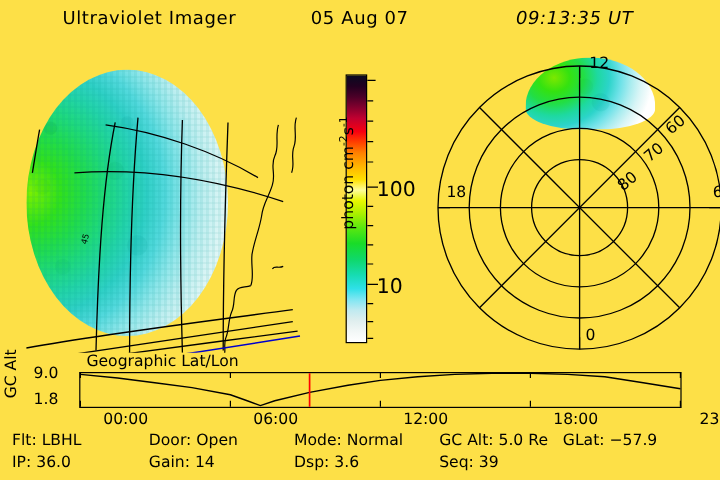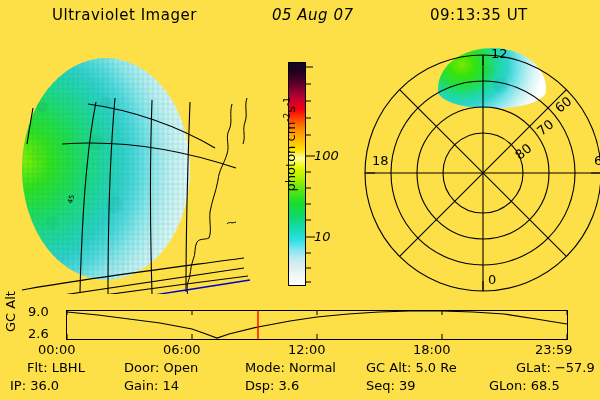--- a/index.html
+++ b/index.html
@@ -2,22 +2,22 @@
 <html><head>
 <meta charset="utf-8">
 <style>
   html,body{margin:0;padding:0;background:#ffffff;}
   body{width:600px;height:400px;overflow:hidden;
        font-family:"DejaVu Sans","Liberation Sans",sans-serif;color:#000;}
   #app{position:relative;width:600px;height:400px;background:#fde047;padding-left:28px;}
 
   .hdr{position:absolute;top:6px;height:20px;font-size:15px;letter-spacing:0.5px;white-space:nowrap;}
   #hdr-title{left:52px;}
-  #hdr-date{left:272px;font-style:italic;}
-  #hdr-time{left:430px;}
+  #hdr-date{left:259px;}
+  #hdr-time{left:430px;font-style:italic;}
 
   
   #earth-panel{position:absolute;left:0px;top:44px;width:258px;height:250px;}
   #earth-disk{position:absolute;left:22px;top:14px;width:168px;height:222px;
               border-radius:50%;overflow:hidden;}
   .disk-grad{position:absolute;inset:0;}
   #disk-base{background:
      radial-gradient(115% 95% at 2% 46%,
        #7cf000 0%, #32e11a 13%, #22dc4a 23%, #1fd97e 33%,
        #23d4a8 42%, #2fd0c6 50%, #53d9dd 58%, #8ee6ea 66%,
@@ -47,21 +47,21 @@
   #cbar-panel{position:absolute;left:258px;top:44px;width:78px;height:250px;}
   #cbar-box{position:absolute;left:30px;top:18px;width:18px;height:224px;
             border:1px solid #000;box-sizing:border-box;
             background:linear-gradient(to top,
               #ffffff 0%, #f2f7f6 4%, #dfeeee 8%, #bfeaf0 12%, #7fe6f2 16%,
               #2fe0e8 20%, #17dcb4 25%, #0fd86a 31%, #19dc28 37%, #5ce80f 43%,
               #a8f000 48%, #e8f800 53%, #fdfd9a 57%, #ffe000 61%, #ffb400 66%,
               #ff8000 71%, #ff4000 75%, #f80010 79%, #c00030 84%,
               #84002e 88%, #4c0028 92%, #220020 96%, #0a0a20 100%);}
   #cbar-ticks{position:absolute;left:48px;top:18px;}
-  .cb-lab{position:absolute;left:56px;font-size:13px;white-space:nowrap;font-style:italic;}
+  .cb-lab{position:absolute;left:56px;font-size:17px;white-space:nowrap;}
   #cbar-title{position:absolute;left:-38px;top:92px;width:140px;
               transform:rotate(-90deg);transform-origin:50% 50%;
               text-align:center;font-size:13px;white-space:nowrap;}
   #cbar-title sup{font-size:9px;}
 
   
   #polar-panel{position:absolute;left:354px;top:40px;width:264px;height:258px;}
   #polar-svg{position:absolute;left:0;top:0;}
   #polar-blob{position:absolute;left:84px;top:8px;width:108px;height:60px;
       border-radius:52% 52% 46% 46%/70% 70% 30% 30%;overflow:hidden;}
@@ -81,21 +81,21 @@
   
   #alt-panel{position:absolute;left:0;top:296px;width:600px;height:62px;}
   #alt-box{position:absolute;left:66px;top:14px;width:502px;height:30px;
            border:1px solid #000;box-sizing:border-box;}
   #alt-svg{position:absolute;left:0;top:0;}
   #alt-ylab{position:absolute;left:-18px;top:8px;width:56px;
             transform:rotate(-90deg);transform-origin:50% 50%;
             text-align:center;font-size:13px;white-space:nowrap;}
   .alt-ytick{position:absolute;left:28px;font-size:13px;}
   .panel-cap{position:absolute;top:-2px;font-size:13px;white-space:nowrap;}
-  .xt{position:absolute;top:46px;font-size:13px;white-space:nowrap;}
+  .xt{position:absolute;top:46px;font-size:13px;white-space:nowrap;margin-left:48px;}
 
   
   #footer{position:absolute;left:0;top:360px;width:600px;height:40px;}
   .ft{position:absolute;font-size:13px;white-space:nowrap;}
   .ft-r1{top:0px;} .ft-r2{top:18px;text-align:center;}
 </style>
 </head>
 <body>
 
 <div id="app">
@@ -205,22 +205,23 @@
     <div class="pol-lab" style="left:240px;top:113px">6</div>
     <div class="pol-lab" style="left:134px;top:232px">0</div>
     <div class="pol-lab" style="left:201px;top:57px;transform:rotate(-40deg)">60</div>
     <div class="pol-lab" style="left:183px;top:80px;transform:rotate(-40deg)">70</div>
     <div class="pol-lab" style="left:161px;top:104px;transform:rotate(-40deg)">80</div>
   </div>
 
   <div id="alt-panel">
     <div id="alt-ylab">GC Alt</div>
     <div class="alt-ytick" style="top:8px">9.0</div>
-    <div class="alt-ytick" style="top:30px">2.6</div>
-
+    <div class="alt-ytick" style="top:30px">1.8</div>
+
+    <div class="panel-cap" style="left:72px">Geographic Lat/Lon</div>
 
     <div id="alt-box"></div>
     <svg id="alt-svg" width="600" height="62">
 
       <g stroke="#000" stroke-width="1">
         <line x1="67" y1="14" x2="67" y2="19"></line>
         <line x1="192" y1="14" x2="192" y2="19"></line>
         <line x1="317" y1="14" x2="317" y2="19"></line>
         <line x1="442" y1="14" x2="442" y2="19"></line>
         <line x1="567" y1="14" x2="567" y2="19"></line>
@@ -237,26 +238,25 @@
     </svg>
 
     <div class="xt" style="left:38px">00:00</div>
     <div class="xt" style="left:163px">06:00</div>
     <div class="xt" style="left:288px">12:00</div>
     <div class="xt" style="left:413px">18:00</div>
     <div class="xt" style="left:535px">23:59</div>
   </div>
 
   <div id="footer">
-    <div class="ft ft-r1" style="left:27px">Flt: LBHL</div>
+    <div class="ft ft-r1" style="left:10px">Flt: LBHL</div>
     <div class="ft ft-r1" style="left:124px">Door: Open</div>
     <div class="ft ft-r1" style="left:245px">Mode: Normal</div>
     <div class="ft ft-r1" style="left:366px">GC Alt: 5.0 Re</div>
-    <div class="ft ft-r1" style="left:516px">GLat: −57.9</div>
+    <div class="ft ft-r1" style="left:469px">GLat: −57.9</div>
 
     <div class="ft ft-r2" style="left:10px">IP: 36.0</div>
     <div class="ft ft-r2" style="left:124px">Gain: 14</div>
     <div class="ft ft-r2" style="left:245px">Dsp:   3.6</div>
     <div class="ft ft-r2" style="left:366px">Seq: 39</div>
-    <div class="ft ft-r2" style="left:489px">GLon:  68.5</div>
   </div>
 
 </div>
 
 </body></html>

